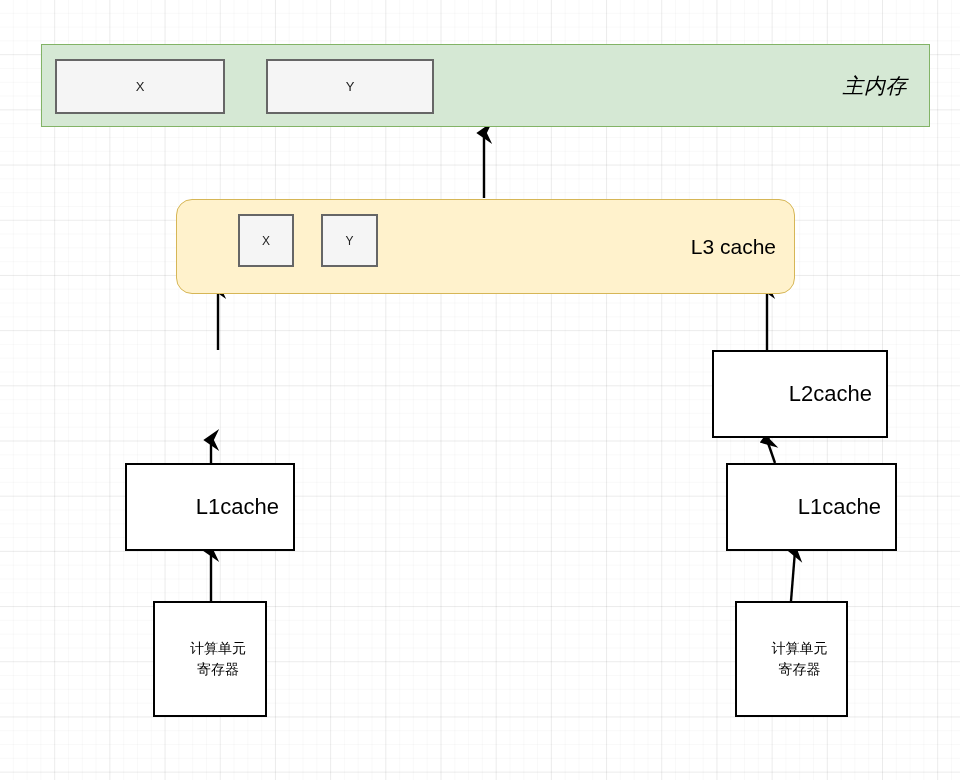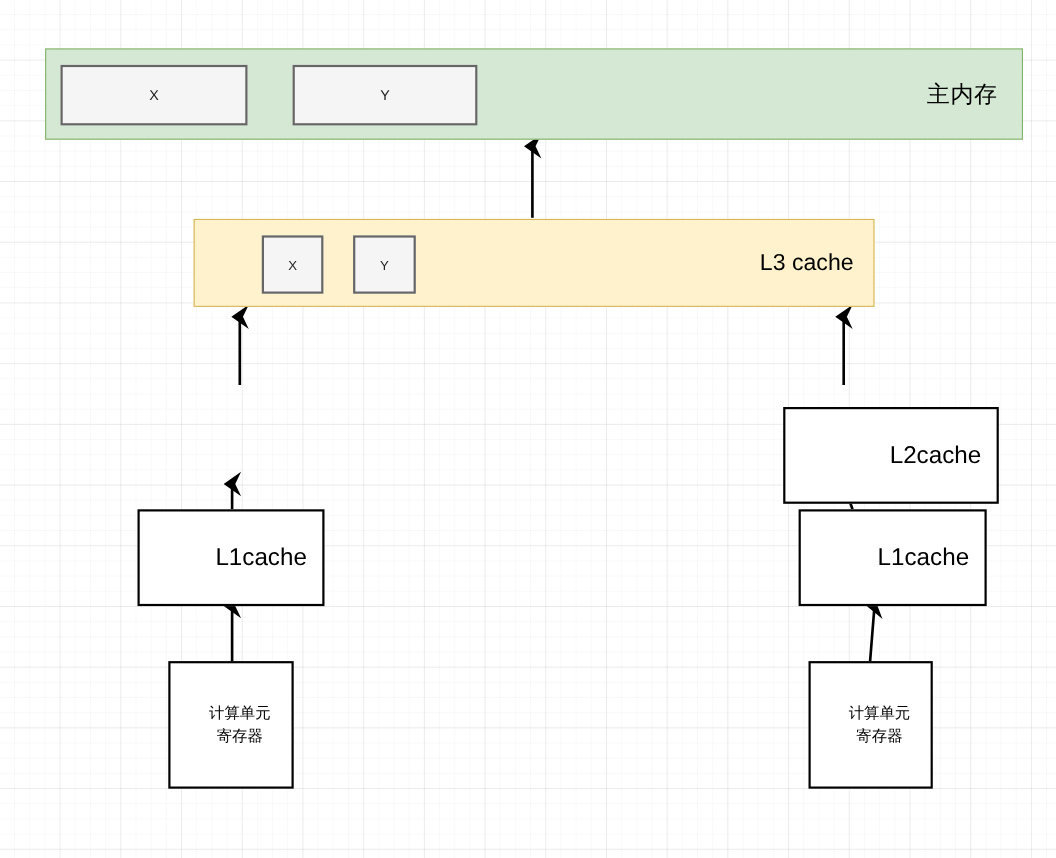--- a/index.html
+++ b/index.html
@@ -44,20 +44,21 @@
     box-sizing: border-box;
     display: flex;
   }
 
   
   .band-memory {
     background: #d5e8d4;
     border: 1px solid #82b366;
     align-items: center;
     justify-content: flex-end;
+    font-style: italic;
   }
   .band-memory .band-label {
     font-size: 21px;
     color: #000000;
     padding-right: 22px;
     letter-spacing: 0.5px;
   }
 
   
   .band-l3 {
@@ -156,21 +157,21 @@
   <div class="node band-memory" style="left:41px; top:44px; width:889px; height:83px;">
     <span class="band-label">主内存</span>
   </div>
   <div class="cell" style="left:55px; top:59px; width:170px; height:55px;">
     <span>X</span>
   </div>
   <div class="cell" style="left:266px; top:59px; width:168px; height:55px;">
     <span>Y</span>
   </div>
 
-  <div class="node band-l3" style="left:176px; top:199px; width:619px; height:80px;">
+  <div class="node band-l3" style="left:176px; top:199px; width:619px; height:95px;border-radius:16px;">
     <span class="band-label">L3 cache</span>
   </div>
   <div class="cell small" style="left:238px; top:214px; width:56px; height:53px;">
     <span>X</span>
   </div>
   <div class="cell small" style="left:321px; top:214px; width:57px; height:53px;">
     <span>Y</span>
   </div>
 
 
@@ -178,21 +179,21 @@
     <span class="box-label">L1cache</span>
   </div>
 
   <div class="node box center-label" style="left:153px; top:601px; width:114px; height:116px;">
     <div class="box-label">
       <div>计算单元</div>
       <div>寄存器</div>
     </div>
   </div>
 
-  <div class="node box right-label" style="left:712px; top:350px; width:196px; height:88px;margin-top:20px;">
+  <div class="node box right-label" style="left:712px; top:350px; width:176px; height:88px;">
     <span class="box-label">L2cache</span>
   </div>
 
   <div class="node box right-label" style="left:726px; top:463px; width:171px; height:88px;">
     <span class="box-label">L1cache</span>
   </div>
 
   <div class="node box center-label" style="left:735px; top:601px; width:113px; height:116px;">
     <div class="box-label">
       <div>计算单元</div>

